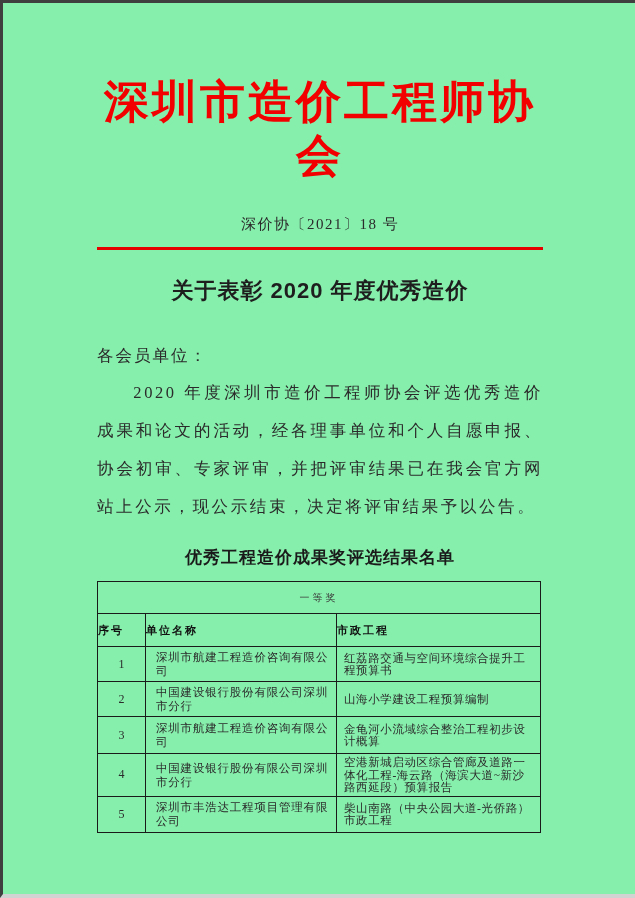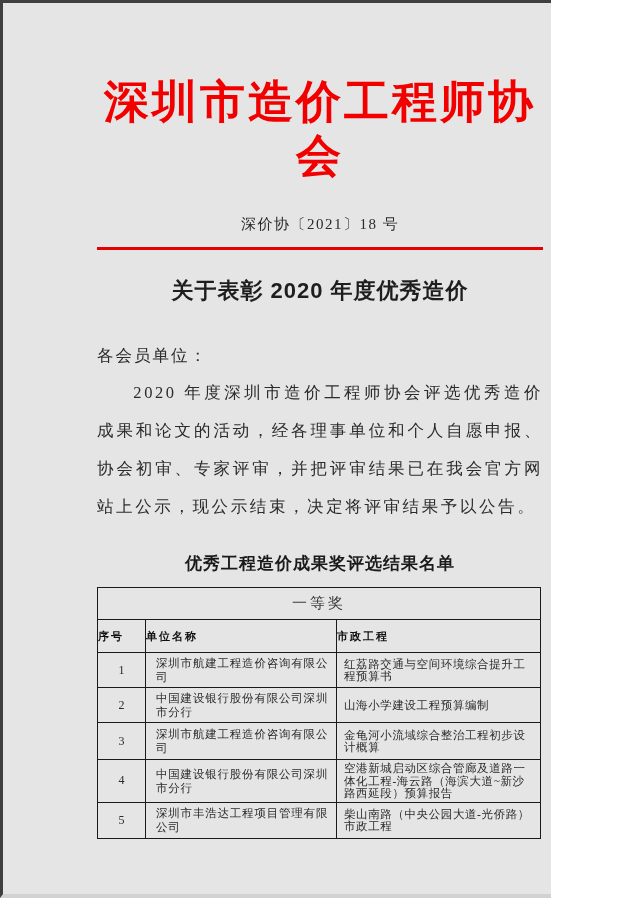--- a/index.html
+++ b/index.html
@@ -4,22 +4,22 @@
 <style>
   * { margin:0; padding:0; box-sizing:border-box; }
   html,body { background:#ffffff; }
   body {
     width:635px; height:898px;
     font-family:"Liberation Serif","DejaVu Serif",serif;
     color:#262626;
   }
   .page {
     position:relative;
-    width:551px; height:898px;
-    background:#e5e5e5;
+    width:635px; height:898px;
+    background:#86efac;
     border-top:3px solid #3f3f3f;
     border-left:3px solid #3f3f3f;
     border-bottom:4px solid #d2d2d2;
     overflow:hidden;
   }
   .content {
     width:446px;
     margin-left:94px;
   }
   .masthead {
@@ -64,21 +64,21 @@
   .body-para {
     margin-top:7px;
     font-size:16.5px;
     line-height:38px;
     letter-spacing:2.6px;
     text-align:justify;
     text-indent:2.2em;
     color:#2b2b2b;
   }
   .table-title {
-    margin-top:26px;
+    margin-top:20px;
     text-align:center;
     font-family:"Liberation Sans","DejaVu Sans",sans-serif;
     font-weight:700;
     font-size:17px;
     letter-spacing:1px;
     color:#1a1a1a;
   }
   table.award-table {
     margin-top:12px;
     width:443px;
@@ -88,21 +88,21 @@
   .award-table td, .award-table th {
     border:1px solid #1a1a1a;
     vertical-align:middle;
   }
   .col-no   { width:48px; }
   .col-unit { width:191px; }
   .col-proj { width:204px; }
   .tier-cell {
     height:32px;
     text-align:center;
-    font-size:15px;
+    font-size:10px;
     letter-spacing:3px;
     color:#3a3a3a;
     font-weight:normal;
     font-family:Liberation Mono, monospace;
   }
   .head-cell {
     height:33px;
     text-align:left;
     font-family:"Liberation Sans","DejaVu Sans",sans-serif;
     font-weight:700;

